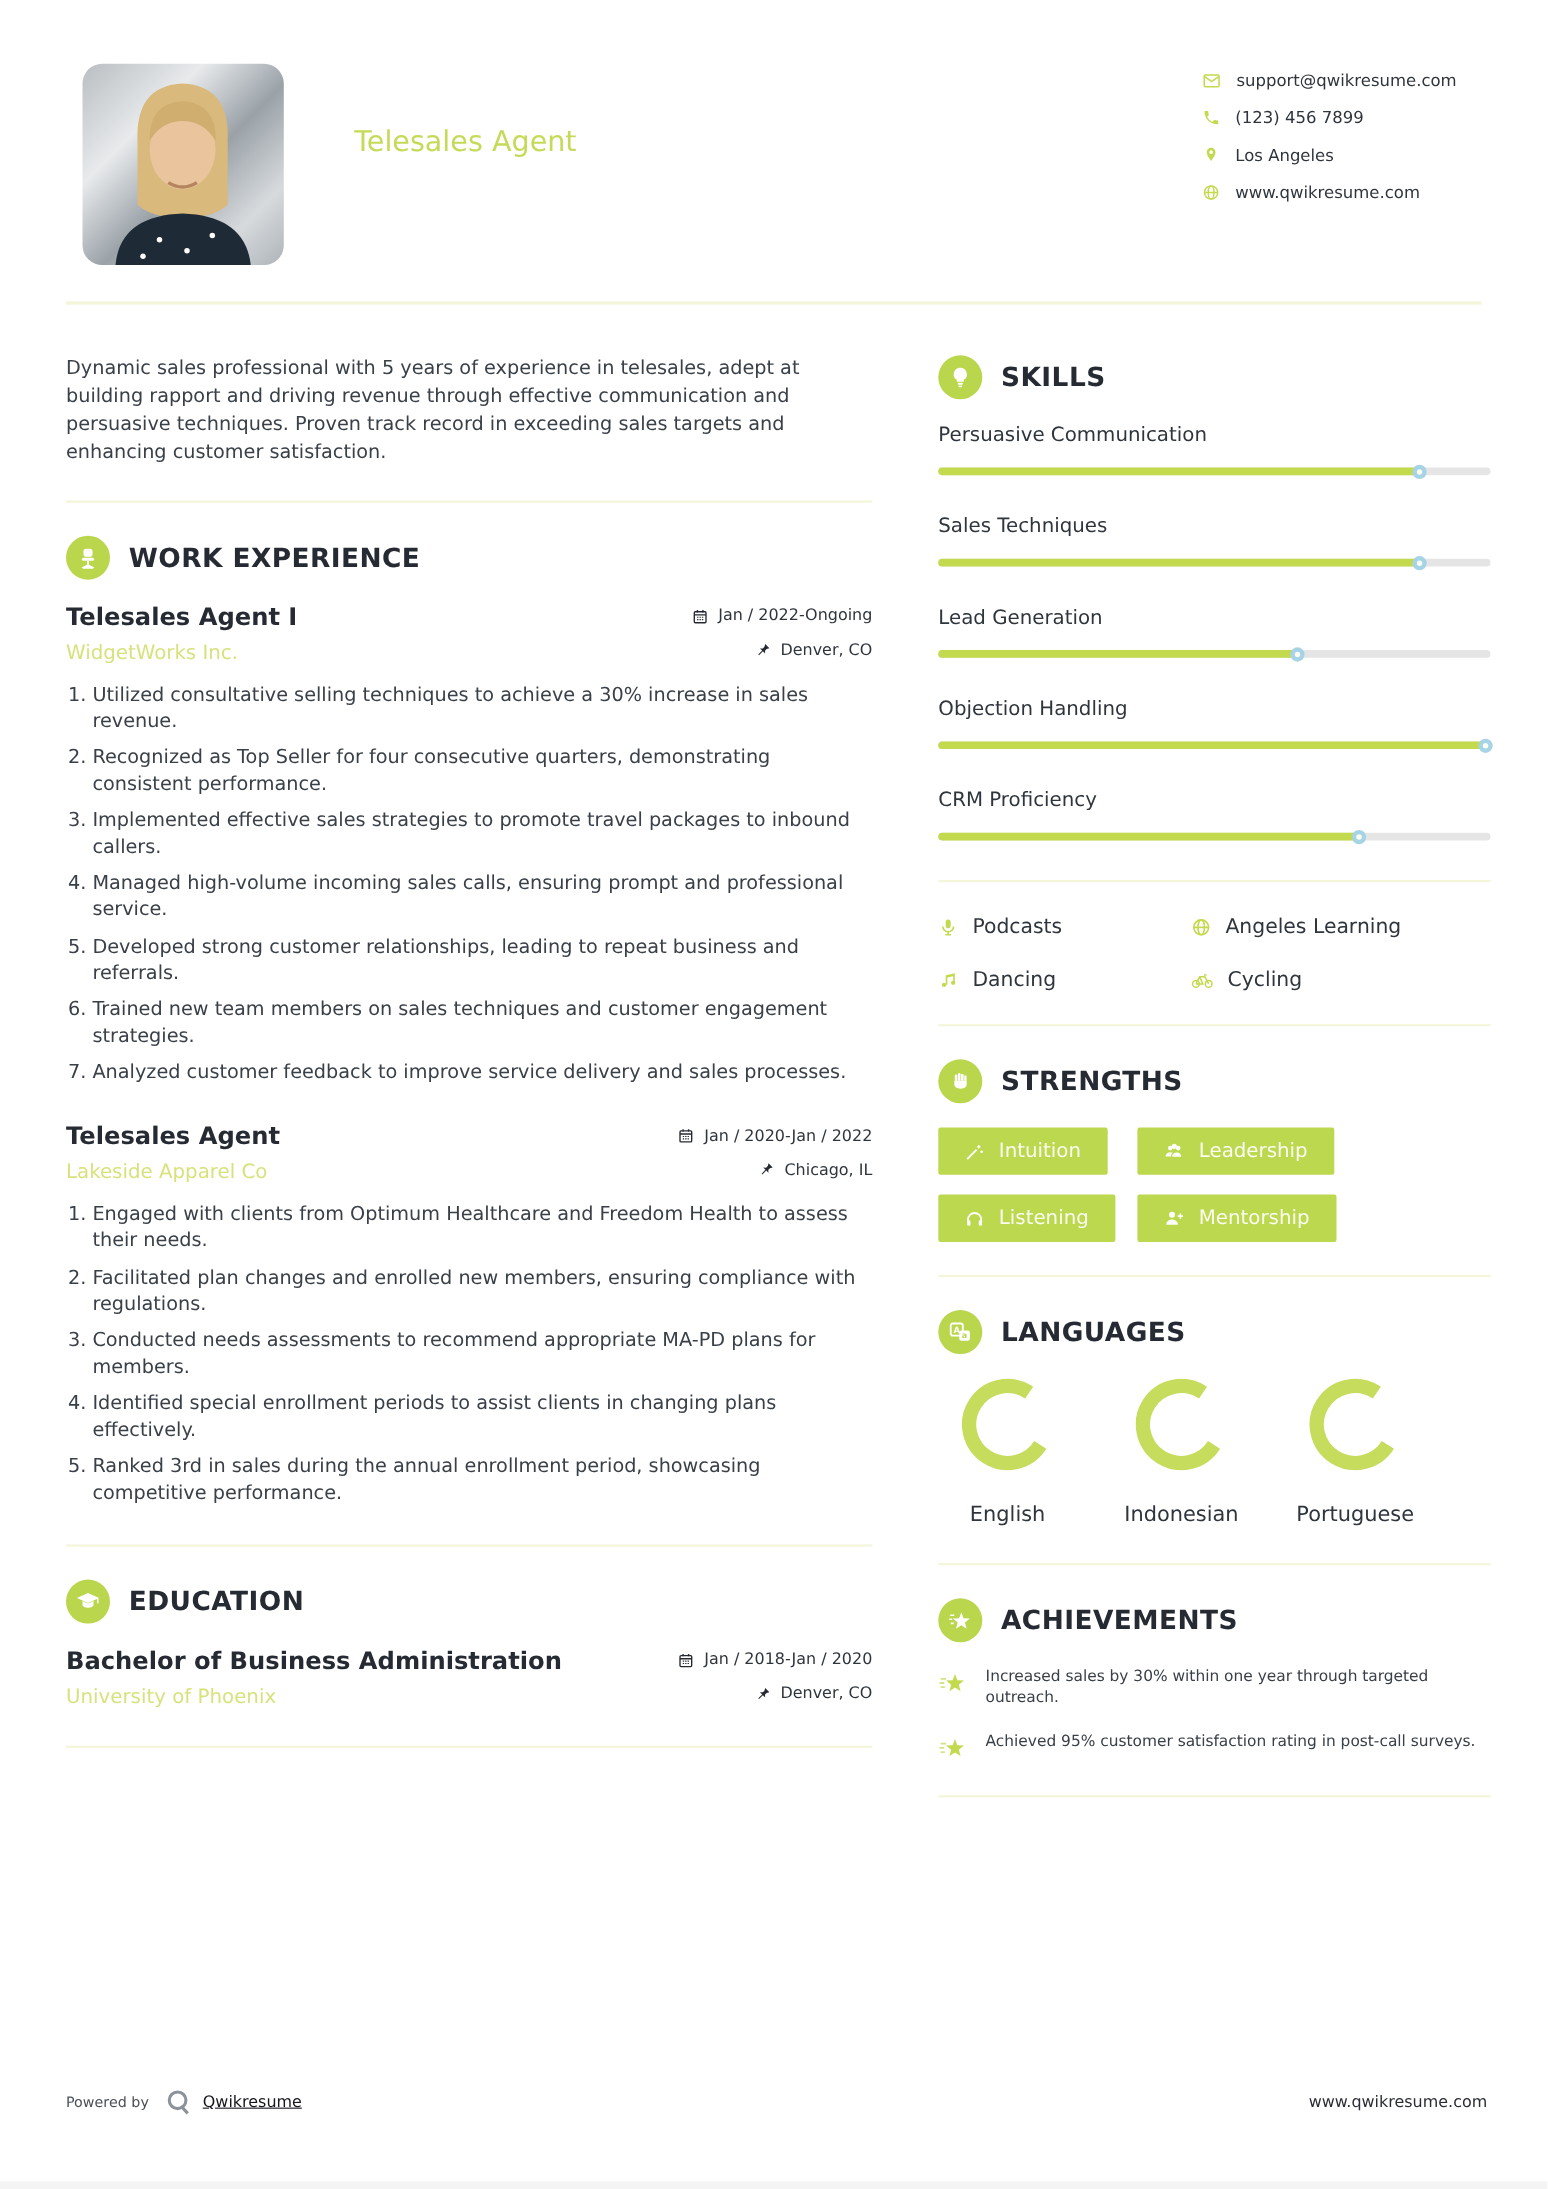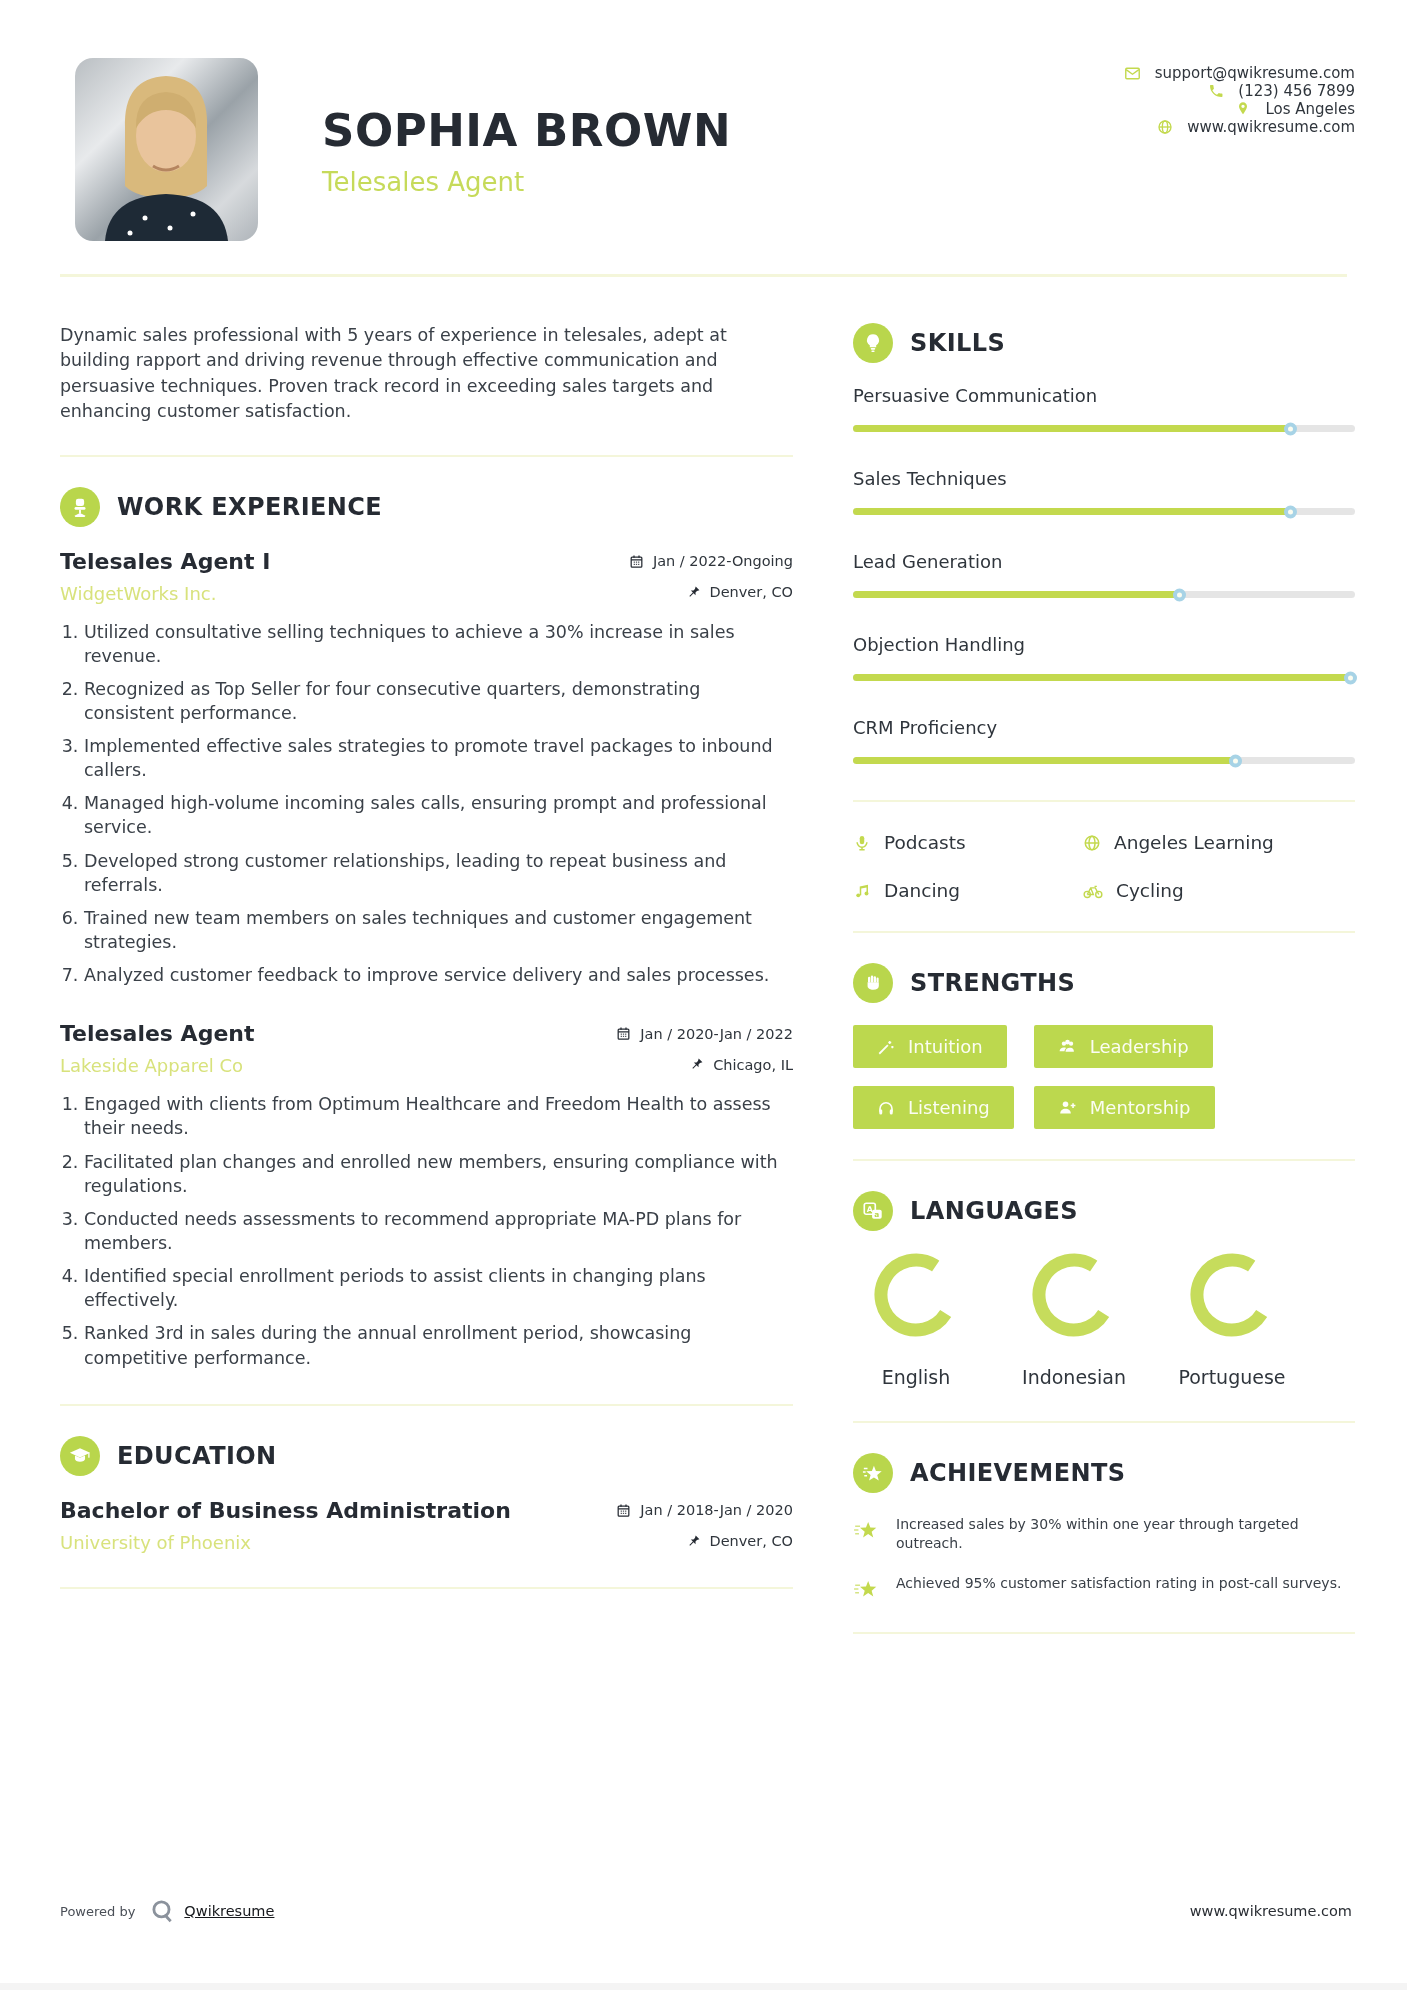--- a/index.html
+++ b/index.html
@@ -8,21 +8,21 @@
   .page { position:relative; width:1407px; height:1990px; margin:0 auto; background:#fff; overflow:hidden; }
 
   
   .header { display:flex; padding:58px 52px 0 75px; }
   .photo { width:183px; height:183px; border-radius:18px; overflow:hidden; flex-shrink:0;
            background:linear-gradient(135deg,#b9bec2 0%,#e8eaec 30%,#9aa2a8 55%,#d7dadd 80%,#aeb4b9 100%); position:relative; }
   .photo svg { position:absolute; left:0; bottom:0; }
   .name-block { margin:46px 0 0 64px; }
   .name { font-size:45px; font-weight:700; color:#262b33; letter-spacing:.5px; }
   .job-title-sub { font-size:26px; color:#c6da5a; margin-top:10px; font-weight:500; }
-  .contact { margin-left:auto; margin-top:6px; display:flex; flex-direction:column; gap:0; min-width:262px;align-items:flex-end; }
+  .contact { margin-left:auto; margin-top:6px; display:flex; flex-direction:column; gap:16px; min-width:262px; }
   .c-row { display:flex; align-items:center; gap:14px; font-size:15px; color:#2f353c; }
   .c-row .ic { color:#c3d94e; display:flex; }
   .header-divider { height:3px; background:#f4f6da; margin:33px 60px 0 60px; }
 
   
   .columns { display:flex; padding:46px 52px 0 60px; align-items:flex-start; }
   .col-left { width:733px; }
   .col-right { width:502px; margin-left:60px; }
 
   .sec-head { display:flex; align-items:center; gap:17px; margin-bottom:22px; }
@@ -97,21 +97,20 @@
         <path d="M30 183 Q34 138 91 136 Q148 138 153 183 Z" fill="#1e2a36"></path>
         <circle cx="70" cy="160" r="2.5" fill="#fff"></circle>
           <circle cx="95" cy="170" r="2.5" fill="#fff"></circle>
         <circle cx="118" cy="156" r="2.5" fill="#fff"></circle>
           <circle cx="55" cy="175" r="2.5" fill="#fff"></circle>
         <path d="M78 108 Q91 116 104 108" stroke="#b5855f" stroke-width="3" fill="none"></path>
       </svg>
     </div>
 
     <div class="name-block">
-      <div class="name">SOPHIA BROWN</div>
       <div class="job-title-sub">Telesales Agent</div>
     </div>
 
     <div class="contact">
       <div class="c-row">
         <span class="ic">
           <svg width="17" height="17" viewBox="0 0 24 24" fill="none" stroke="currentColor" stroke-width="2">
               <rect x="2.5" y="4.5" width="19" height="15" rx="1.5"></rect>
               <path d="M3 6.5l9 6.5 9-6.5"></path>
             </svg>

